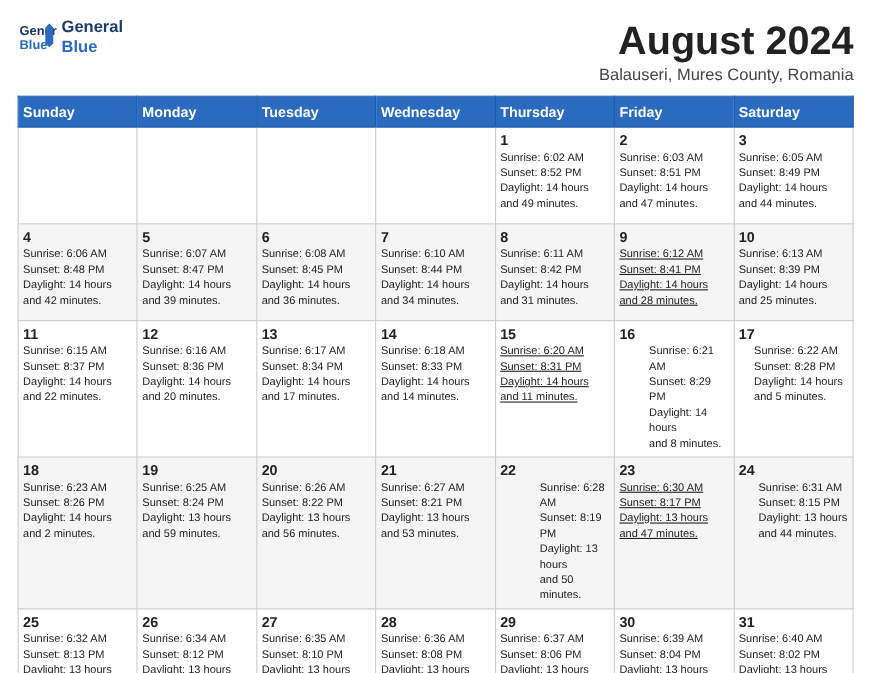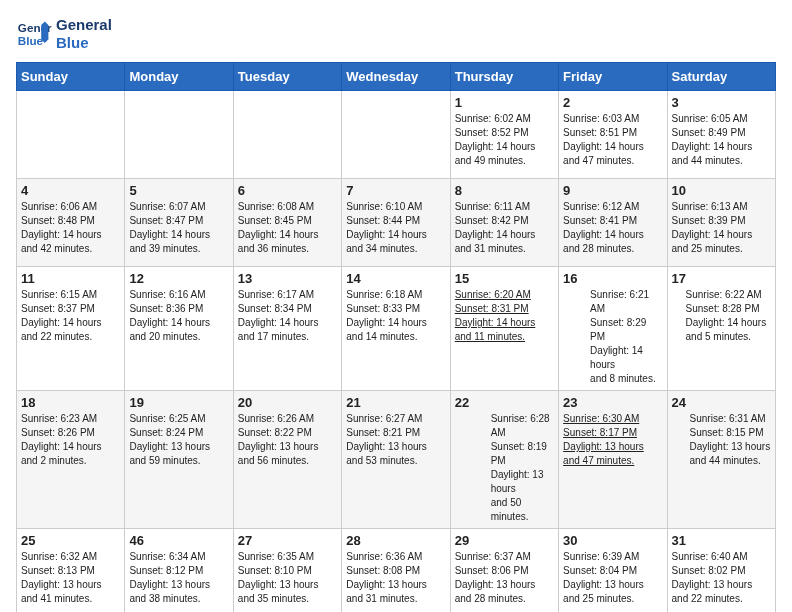--- a/index.html
+++ b/index.html
@@ -87,20 +87,24 @@
       <text x="2" y="32" font-size="13" font-weight="bold" fill="#2a6bbf">Blue</text>
       <polygon points="32,6 40,14 36,10 36,26 40,22 32,30 28,26 28,10" fill="#2a6bbf"></polygon>
     </svg>
     <div>
       <div style="font-size:15px;font-weight:bold;color:#1a3a6b;line-height:1.2;">
         <span style="color:#1a3a6b;">General</span><br>
         <span style="color:#2a6bbf;">Blue</span>
       </div>
     </div>
   </div>
+  <div class="title-block">
+    <div class="month-year">August 2024</div>
+    <div class="location">Balauseri, Mures County, Romania</div>
+  </div>
 </div>
 
 <table class="calendar">
   <thead>
     <tr>
     <th>Sunday</th>
         <th>Monday</th>
         <th>Tuesday</th>
         <th>Wednesday</th>
         <th>Thursday</th>
@@ -167,21 +171,21 @@
         </td>
         <td>
           <span class="day-num">8</span>
           <div class="day-info" style="white-space: pre-wrap;">Sunrise: 6:11 AM
 Sunset: 8:42 PM
 Daylight: 14 hours
 and 31 minutes.</div>
         </td>
         <td>
           <span class="day-num">9</span>
-          <div class="day-info" style="white-space: pre-wrap;">Sunrise: 6:12 AM
+          <div class="day-info" style="white-space: pre-wrap; text-decoration: underline;">Sunrise: 6:12 AM
 Sunset: 8:41 PM
 Daylight: 14 hours
 and 28 minutes.</div>
         </td>
         <td>
           <span class="day-num">10</span>
           <div class="day-info" style="white-space: pre-wrap;">Sunrise: 6:13 AM
 Sunset: 8:39 PM
 Daylight: 14 hours
 and 25 minutes.</div>
@@ -291,21 +295,21 @@
       </tr>
       <tr>
         <td>
           <span class="day-num">25</span>
           <div class="day-info" style="white-space: pre-wrap;">Sunrise: 6:32 AM
 Sunset: 8:13 PM
 Daylight: 13 hours
 and 41 minutes.</div>
         </td>
         <td>
-          <span class="day-num">46</span>
+          <span class="day-num">26</span>
           <div class="day-info" style="white-space: pre-wrap;">Sunrise: 6:34 AM
 Sunset: 8:12 PM
 Daylight: 13 hours
 and 38 minutes.</div>
         </td>
         <td>
           <span class="day-num">27</span>
           <div class="day-info" style="white-space: pre-wrap;">Sunrise: 6:35 AM
 Sunset: 8:10 PM
 Daylight: 13 hours

